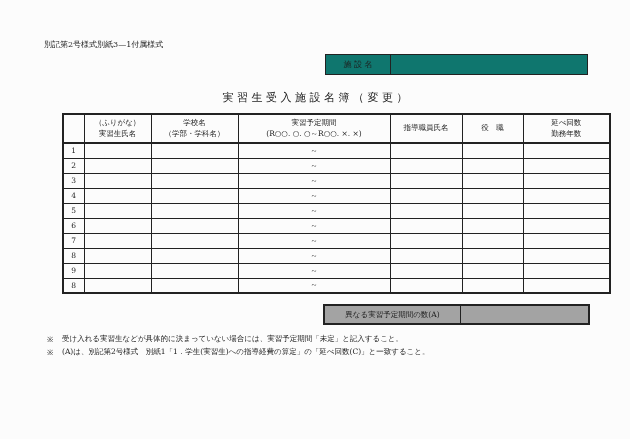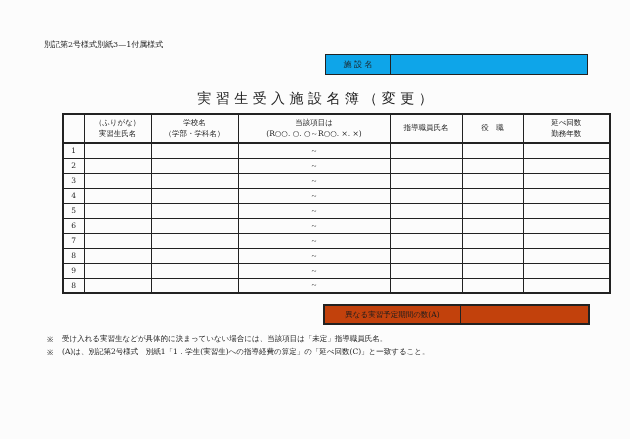--- a/index.html
+++ b/index.html
@@ -7,30 +7,30 @@
   body { background:#fcfcfc; overflow:hidden; }
   .page {
     position:relative; width:630px; height:327px;
     font-family:"DejaVu Serif","Liberation Serif",serif;
     color:#1d1d1d; background:#fcfcfc;
   }
   .form-id { position:absolute; left:44px; top:39px; font-size:8px; white-space:nowrap; }
 
   .facility-box {
     position:absolute; left:325px; top:54px; width:263px; height:21px;
-    border:1px solid #222; display:flex; background:#0ea5e9;
+    border:1px solid #222; display:flex; background:#0f766e;
   }
   .facility-label {
     width:65px; flex:none; border-right:1px solid #222;
     display:flex; align-items:center; justify-content:center;
     font-size:8px; white-space:nowrap;
   }
   .facility-value { flex:1; font-size:8px; padding:0 3px; }
 
-  .title { position:absolute; left:0; top:90px; width:100%; text-align:center; font-size:14px; white-space:nowrap; }
+  .title { position:absolute; left:0; top:90px; width:100%; text-align:center; font-size:11px; white-space:nowrap; }
 
   table.roster {
     position:absolute; left:44px; top:113px; width:547px;
     border-collapse:collapse; table-layout:fixed;
     border:2px solid #222;
     margin-left:18px;
   }
   table.roster th, table.roster td { border:1px solid #222; }
   table.roster thead tr { height:29px; }
   table.roster th {
@@ -38,21 +38,21 @@
     text-align:center; vertical-align:middle; padding:1px 1px; overflow:hidden;
   }
   table.roster thead th { border-bottom:2px solid #222; }
   table.roster tbody tr { height:15px; }
   table.roster td { font-size:7.5px; padding:0 2px; overflow:hidden; }
   td.c-no { text-align:center; padding:0; }
   td.c-period { text-align:center; }
 
   .summary-box {
     position:absolute; left:323px; top:304px; width:267px; height:21px;
-    border:2px solid #222; display:flex; background:#c2410c;
+    border:2px solid #222; display:flex; background:#a3a3a3;
   }
   .summary-label {
     width:136px; flex:none; border-right:1px solid #222;
     display:flex; align-items:center; justify-content:center;
     font-size:7.5px; white-space:nowrap;
   }
   .summary-value { flex:1; font-size:7.5px; padding:0 3px; }
 
   .notes { position:absolute; left:47px; top:334px; font-size:7.5px; }
   .note { display:flex; margin-bottom:3px; white-space:nowrap; }
@@ -87,21 +87,21 @@
         <th></th>
         <th>
           <div>（ふりがな）</div>
           <div>実習生氏名</div>
         </th>
         <th>
           <div>学校名</div>
           <div>（学部・学科名）</div>
         </th>
         <th>
-          <div>当該項目は</div>
+          <div>実習予定期間</div>
           <div>(R○○. ○. ○～R○○. ×. ×)</div>
         </th>
         <th>指導職員氏名</th>
         <th>役　職</th>
         <th>
           <div>延べ回数</div>
           <div>勤務年数</div>
         </th>
       </tr>
     </thead>
@@ -200,21 +200,21 @@
   </table>
 
   <div class="summary-box">
     <div class="summary-label">異なる実習予定期間の数(A)</div>
     <div class="summary-value"></div>
   </div>
 
   <div class="notes">
     <div class="note">
       <span class="marker">※</span>
-      <span>受け入れる実習生などが具体的に決まっていない場合には、当該項目は「未定」指導職員氏名。</span>
+      <span>受け入れる実習生などが具体的に決まっていない場合には、実習予定期間「未定」と記入すること。</span>
     </div>
     <div class="note">
       <span class="marker">※</span>
       <span>(A)は、別記第2号様式　別紙1「1．学生(実習生)への指導経費の算定」の「延べ回数(C)」と一致すること。</span>
     </div>
   </div>
 
 </div>
 
 </body></html>

